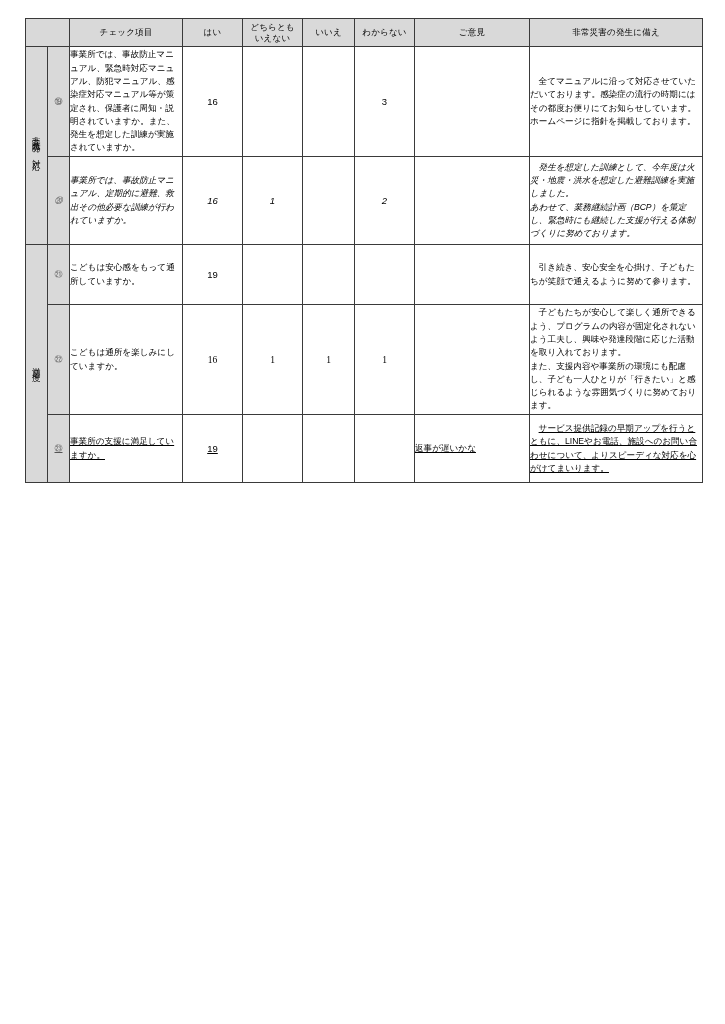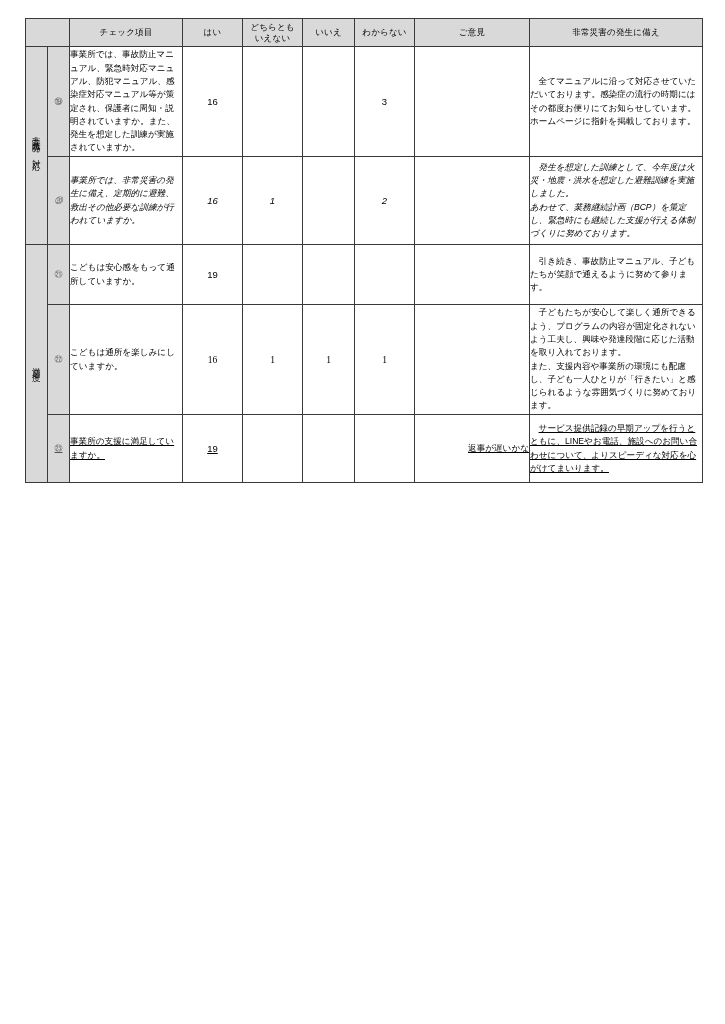--- a/index.html
+++ b/index.html
@@ -108,21 +108,21 @@
     vertical-align: middle;
     margin-top: 40px;
   }
 
   
   td.opinion-cell {
     font-size: 8.6px;
     line-height: 1.5;
     padding: 6px 5px;
     vertical-align: middle;
-    text-align: right;
+    text-align: left;
   }
 
   
   td.action-cell {
     font-size: 8.6px;
     line-height: 1.55;
     padding: 6px 7px 6px 7px;
     vertical-align: middle;
     text-align: left;
   }
@@ -181,42 +181,42 @@
           <td class="count-cell"></td>
           <td class="count-cell"></td>
           <td class="count-cell">3</td>
           <td class="opinion-cell"></td>
           <td class="action-cell">
             <p class="action-para">全てマニュアルに沿って対応させていただいております。感染症の流行の時期にはその都度お便りにてお知らせしています。ホームページに指針を掲載しております。</p>
           </td>
         </tr>
         <tr class="r2">
           <td class="num-cell">⑳</td>
-          <td class="item-cell">事業所では、非常災害の発生に備え、定期的に避難、救出その他必要な訓練が行われていますか。</td>
+          <td class="item-cell">事業所では、事故防止マニュアル、定期的に避難、救出その他必要な訓練が行われていますか。</td>
           <td class="count-cell">16</td>
           <td class="count-cell">1</td>
           <td class="count-cell"></td>
           <td class="count-cell">2</td>
           <td class="opinion-cell"></td>
           <td class="action-cell">
             <p class="action-para">発生を想定した訓練として、今年度は火災・地震・洪水を想定した避難訓練を実施しました。</p>
             <p class="action-para cont">あわせて、業務継続計画（BCP）を策定し、緊急時にも継続した支援が行える体制づくりに努めております。</p>
           </td>
         </tr>
         <tr class="r3">
           <td class="group-cell" rowspan="3"><span class="vert-label">満足度</span></td>
           <td class="num-cell">㉑</td>
           <td class="item-cell">こどもは安心感をもって通所していますか。</td>
           <td class="count-cell">19</td>
           <td class="count-cell"></td>
           <td class="count-cell"></td>
           <td class="count-cell"></td>
           <td class="opinion-cell"></td>
           <td class="action-cell">
-            <p class="action-para">引き続き、事故防止マニュアル、子どもたちが笑顔で通えるように努めて参ります。</p>
+            <p class="action-para">引き続き、安心安全を心掛け、子どもたちが笑顔で通えるように努めて参ります。</p>
           </td>
         </tr>
         <tr class="r4">
           <td class="num-cell">㉒</td>
           <td class="item-cell">こどもは通所を楽しみにしていますか。</td>
           <td class="count-cell">16</td>
           <td class="count-cell">1</td>
           <td class="count-cell">1</td>
           <td class="count-cell">1</td>
           <td class="opinion-cell"></td>

